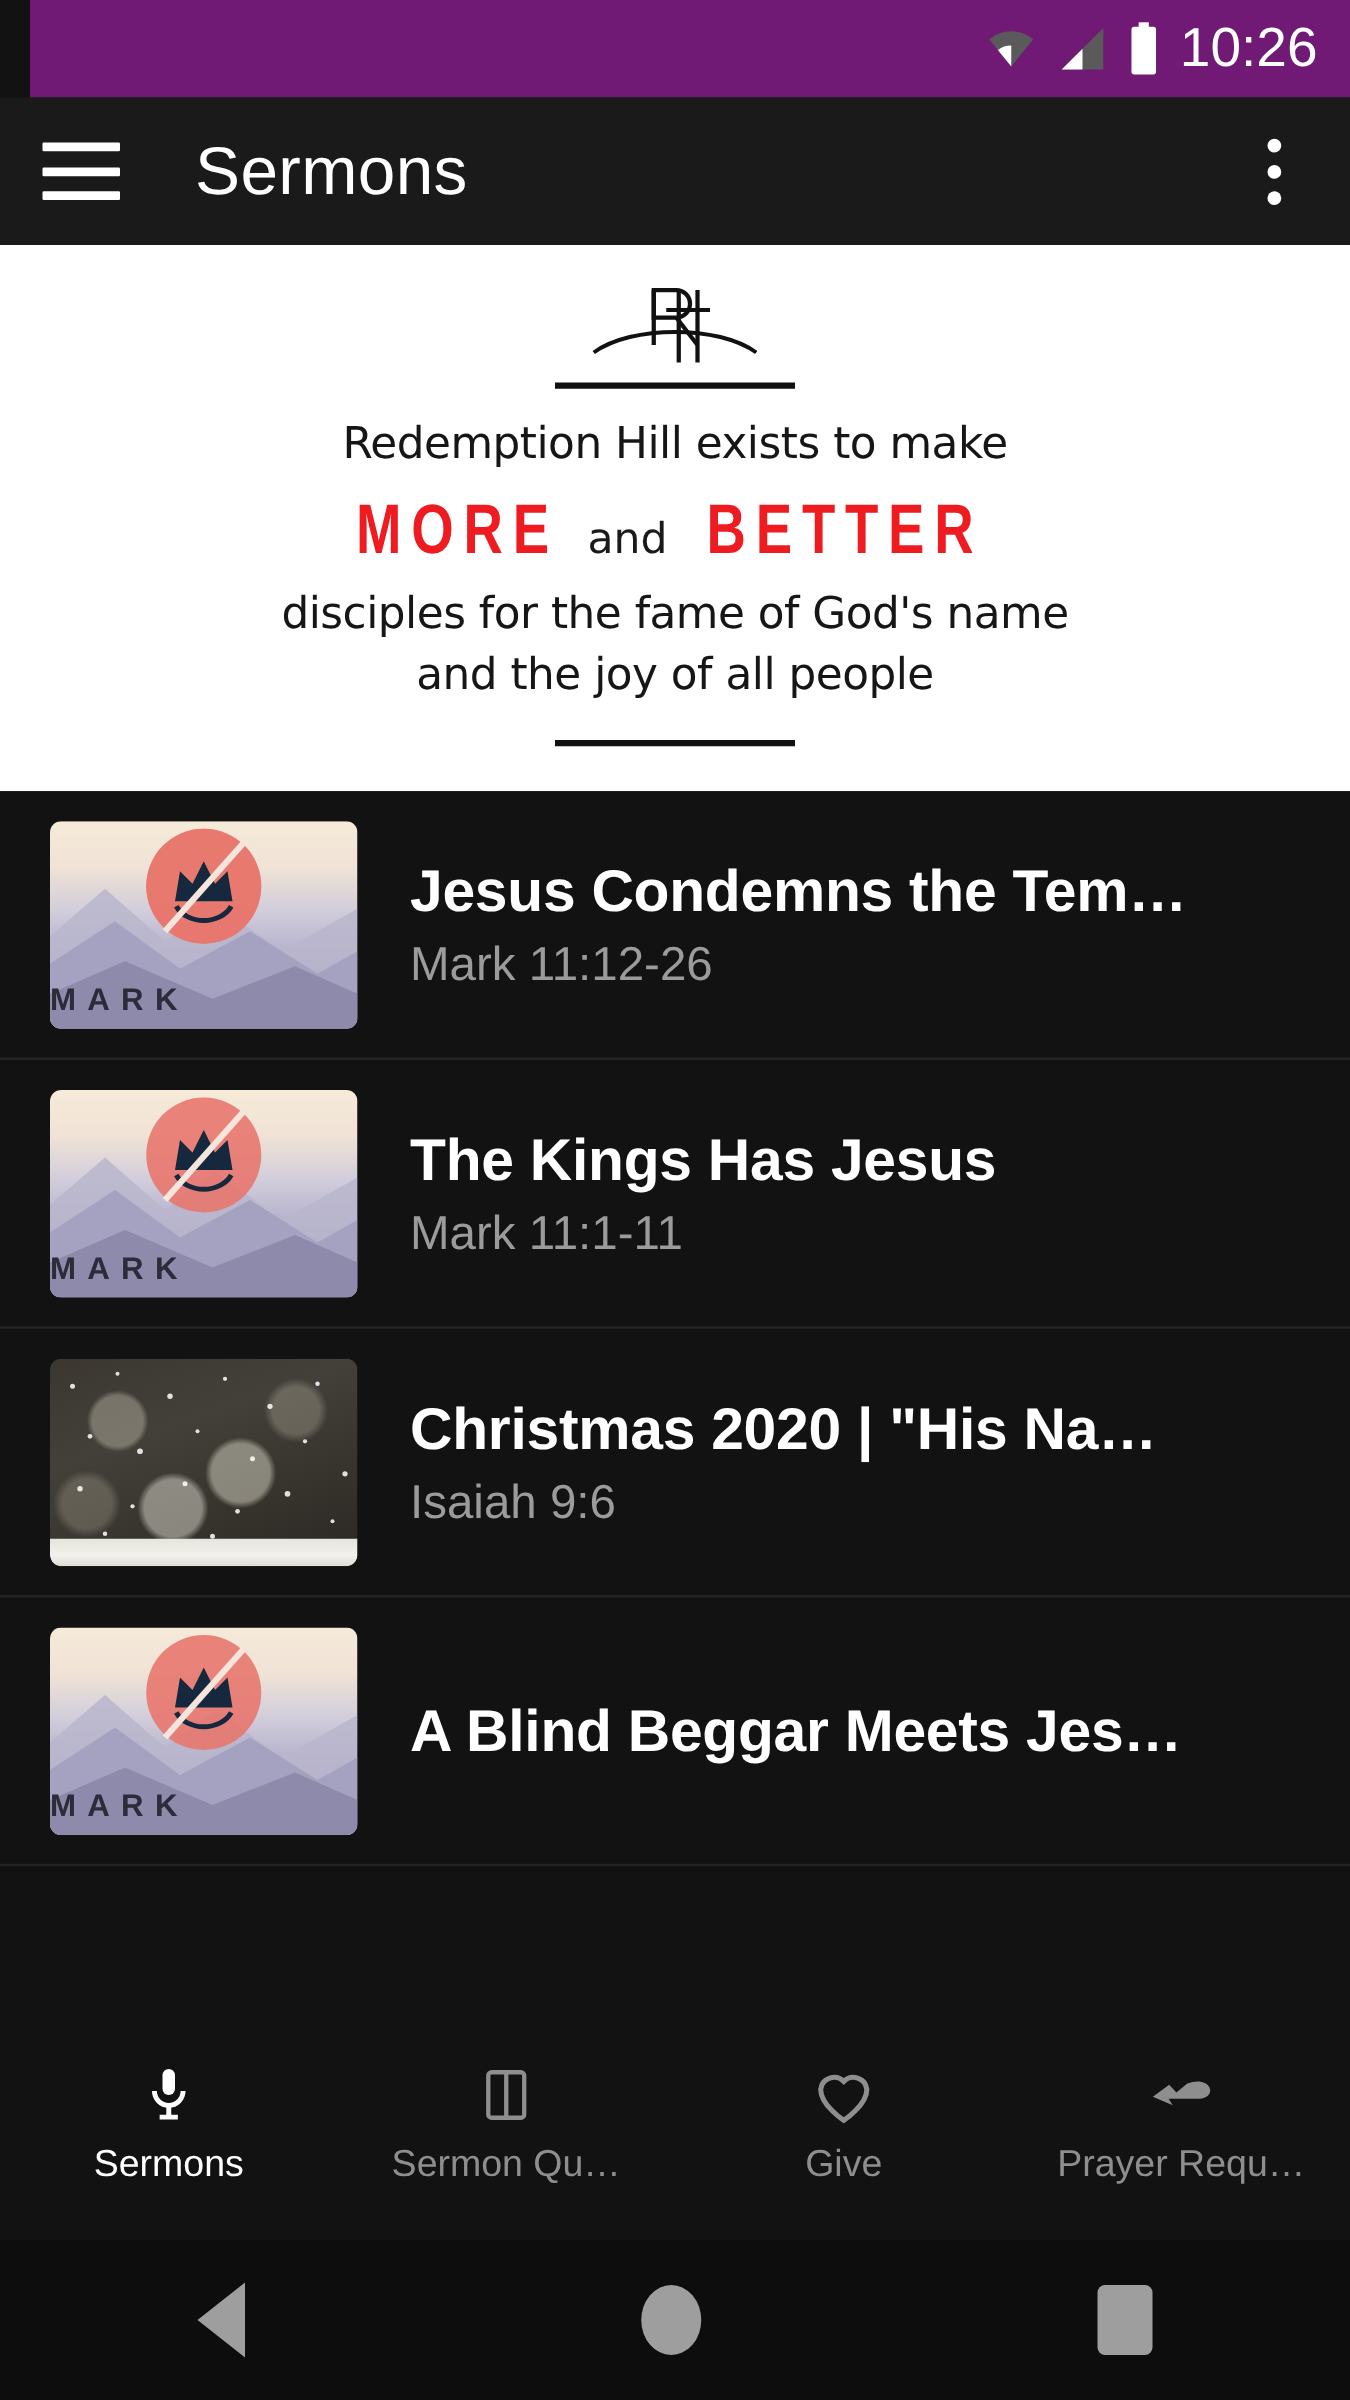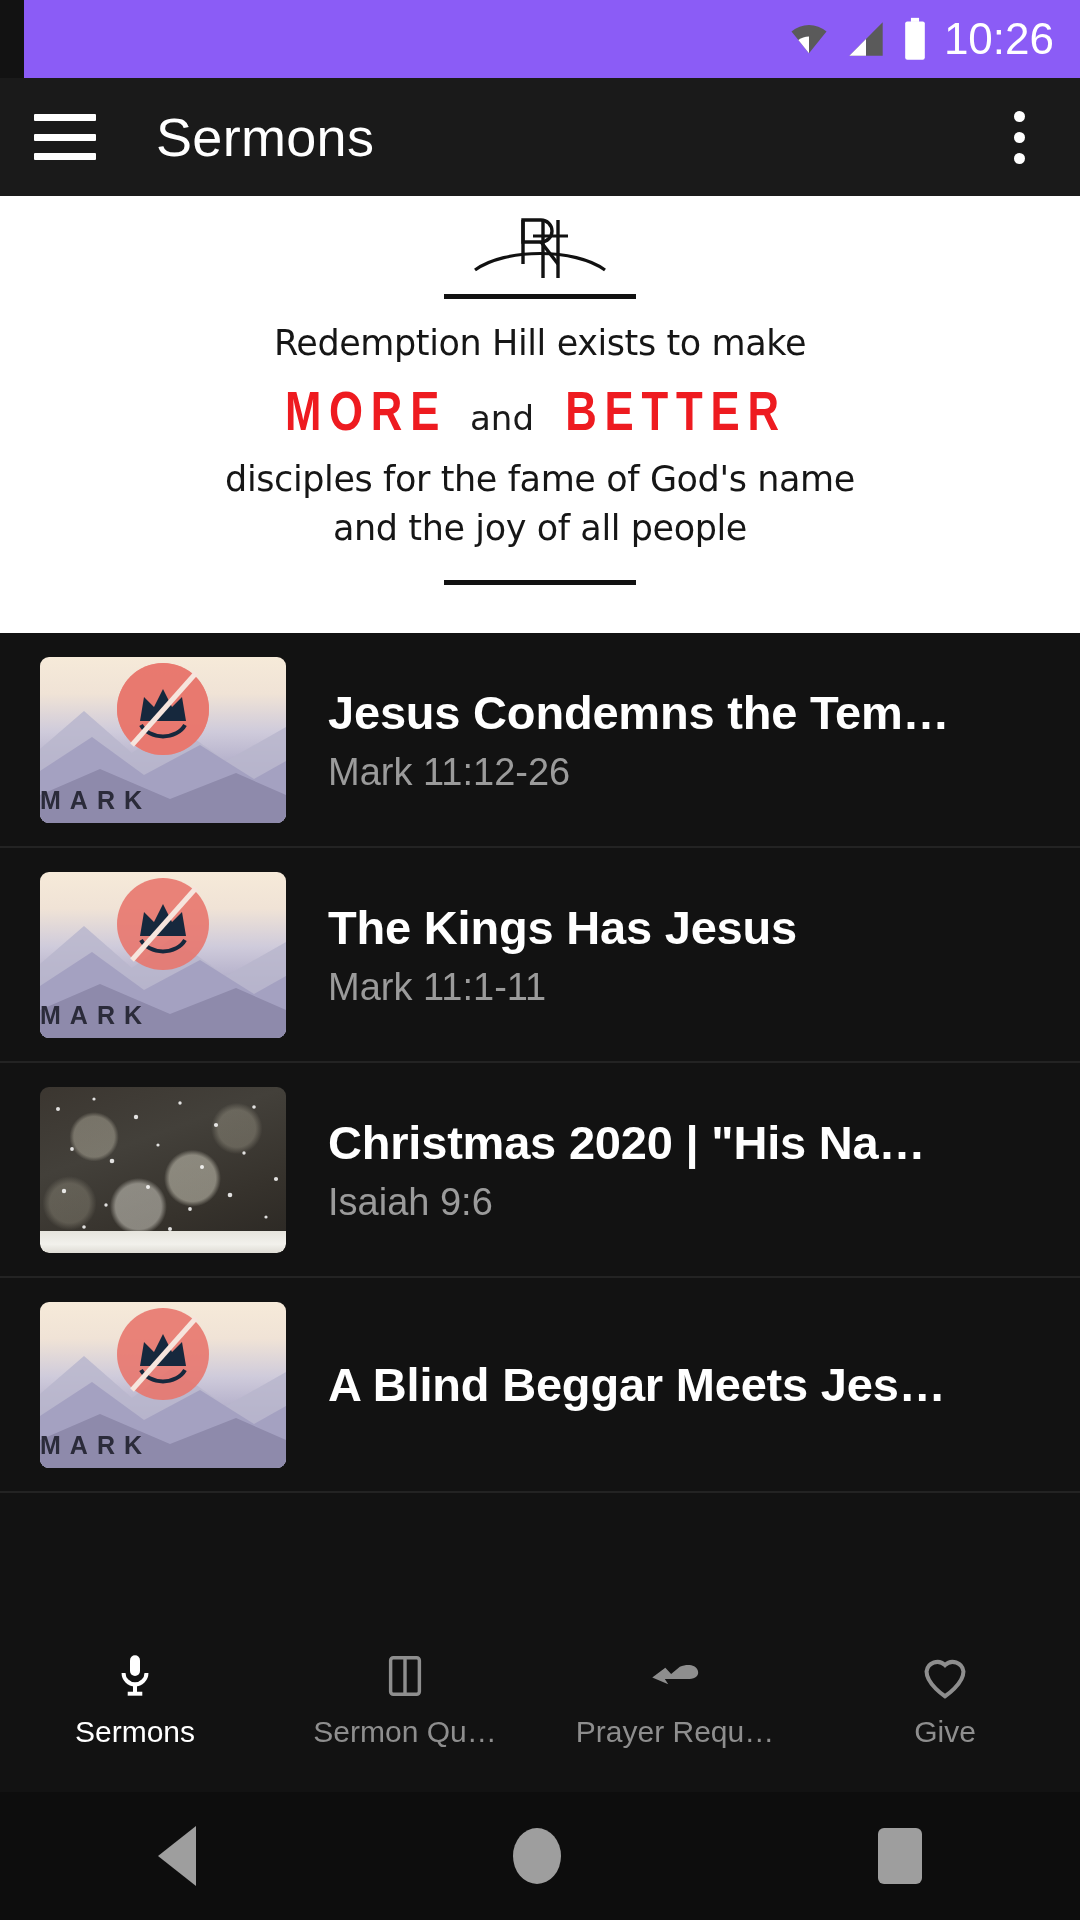--- a/index.html
+++ b/index.html
@@ -12,21 +12,21 @@
   .phone{
     position:relative;
     width:1080px; height:1920px;
     background:#121212;
     display:flex; flex-direction:column;
   }
 
   
   .status-bar{
     height:78px; flex:0 0 78px;
-    background:#8b5cf6;
+    background:#701a75;
     display:flex; align-items:center; justify-content:flex-end;
     padding:0 26px 0 0;
     gap:14px;
     margin-left:24px;
   }
   .status-icons{ display:flex; align-items:center; gap:12px; }
   .status-clock{
     color:#fff; font-size:44px; letter-spacing:0px;
     font-family:"Liberation Sans", sans-serif;
     line-height:1;
@@ -60,21 +60,21 @@
   .content{
     flex:1 1 auto; position:relative; overflow:hidden;
     background:#121212;
   }
 
   
   .banner{
     background:#ffffff;
     width:100%; height:437px;
     display:flex; flex-direction:column; align-items:center;
-    padding-top:14px;
+    padding-top:26px;
   }
   .logo-wrap{ height:78px; display:flex; align-items:center; justify-content:center; }
   .logo-mono{
     position:relative; width:150px; height:74px;
   }
   .rule{
     width:192px; height:5px; background:#111; margin-top:6px;
   }
   .banner-line{
     color:#161616; font-size:35px; line-height:1.3;
@@ -399,34 +399,34 @@
           <svg width="46" height="62" viewBox="0 0 24 24" fill="none" stroke="#8e8e8e" stroke-width="1.8">
             <rect x="4.5" y="2.5" width="15" height="19" rx="1.4"></rect>
             <line x1="12" y1="2.5" x2="12" y2="21.5"></line>
           </svg>
         </div>
         <div class="tlabel">Sermon Qu…</div>
       </div>
 
       <div class="tab">
         <div class="ticon">
+          <svg width="54" height="62" viewBox="0 0 24 24" fill="none" stroke="#8e8e8e" stroke-width="1.8">
+            <path d="M12 21s-8.2-5.4-8.2-11A4.8 4.8 0 0 1 12 7.2 4.8 4.8 0 0 1 20.2 10c0 5.6-8.2 11-8.2 11z"></path>
+          </svg>
+        </div>
+        <div class="tlabel">Give</div>
+      </div>
+
+      <div class="tab">
+        <div class="ticon">
           <svg width="58" height="62" viewBox="0 0 24 24">
             <path d="M2.6 12.6 L8 8.6 l2.4 2.6 L14 8.2 c3.4-1.4 6.6-.6 7.4 1.4 .8 2-1 3.6-3.4 3.6 H7.8 l1.4 2.2 z" fill="#8e8e8e"></path>
           </svg>
         </div>
         <div class="tlabel">Prayer Requ…</div>
-      </div>
-
-      <div class="tab">
-        <div class="ticon">
-          <svg width="54" height="62" viewBox="0 0 24 24" fill="none" stroke="#8e8e8e" stroke-width="1.8">
-            <path d="M12 21s-8.2-5.4-8.2-11A4.8 4.8 0 0 1 12 7.2 4.8 4.8 0 0 1 20.2 10c0 5.6-8.2 11-8.2 11z"></path>
-          </svg>
-        </div>
-        <div class="tlabel">Give</div>
       </div>
 
 
     </div>
   </div>
 
   <div class="navbar">
     <div class="nav-back"></div>
     <div class="nav-home"></div>
     <div class="nav-recent"></div>

